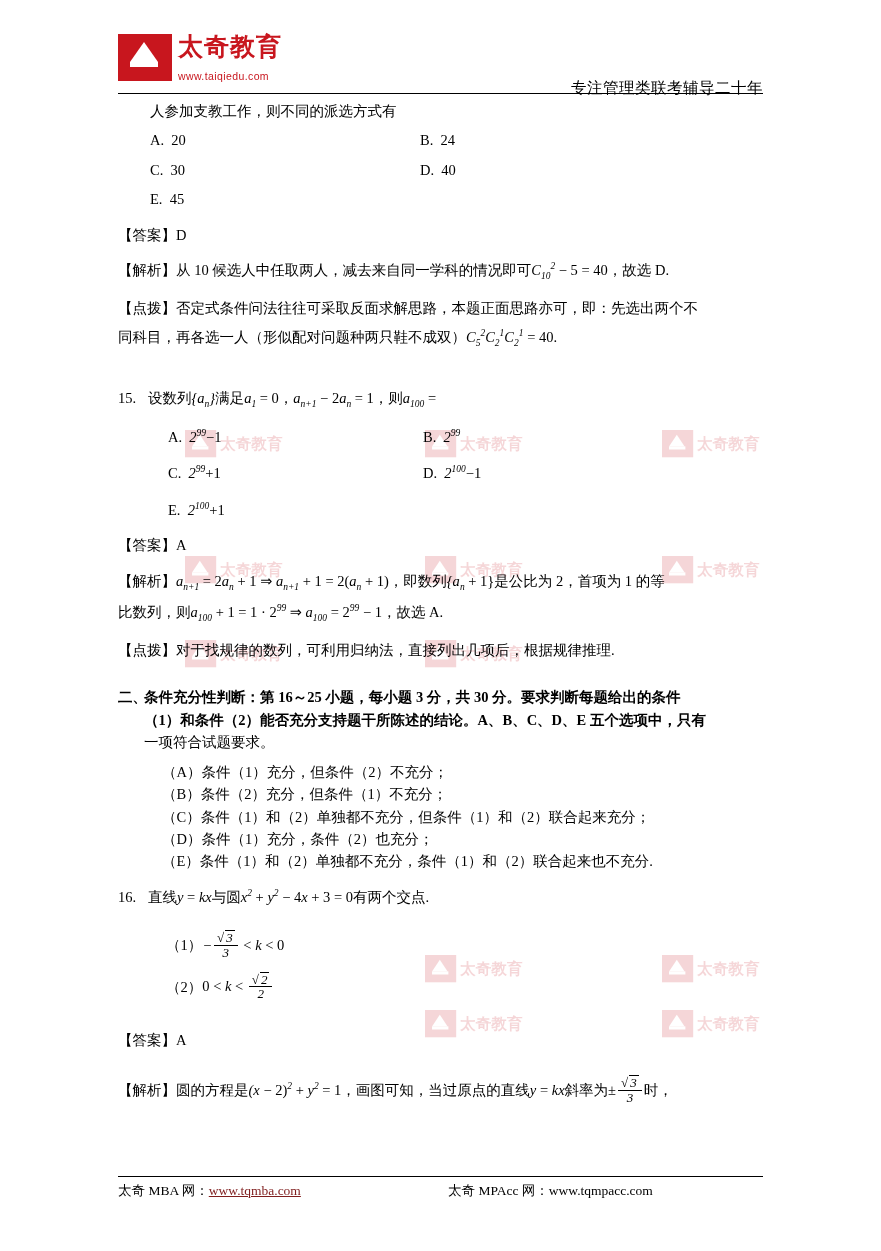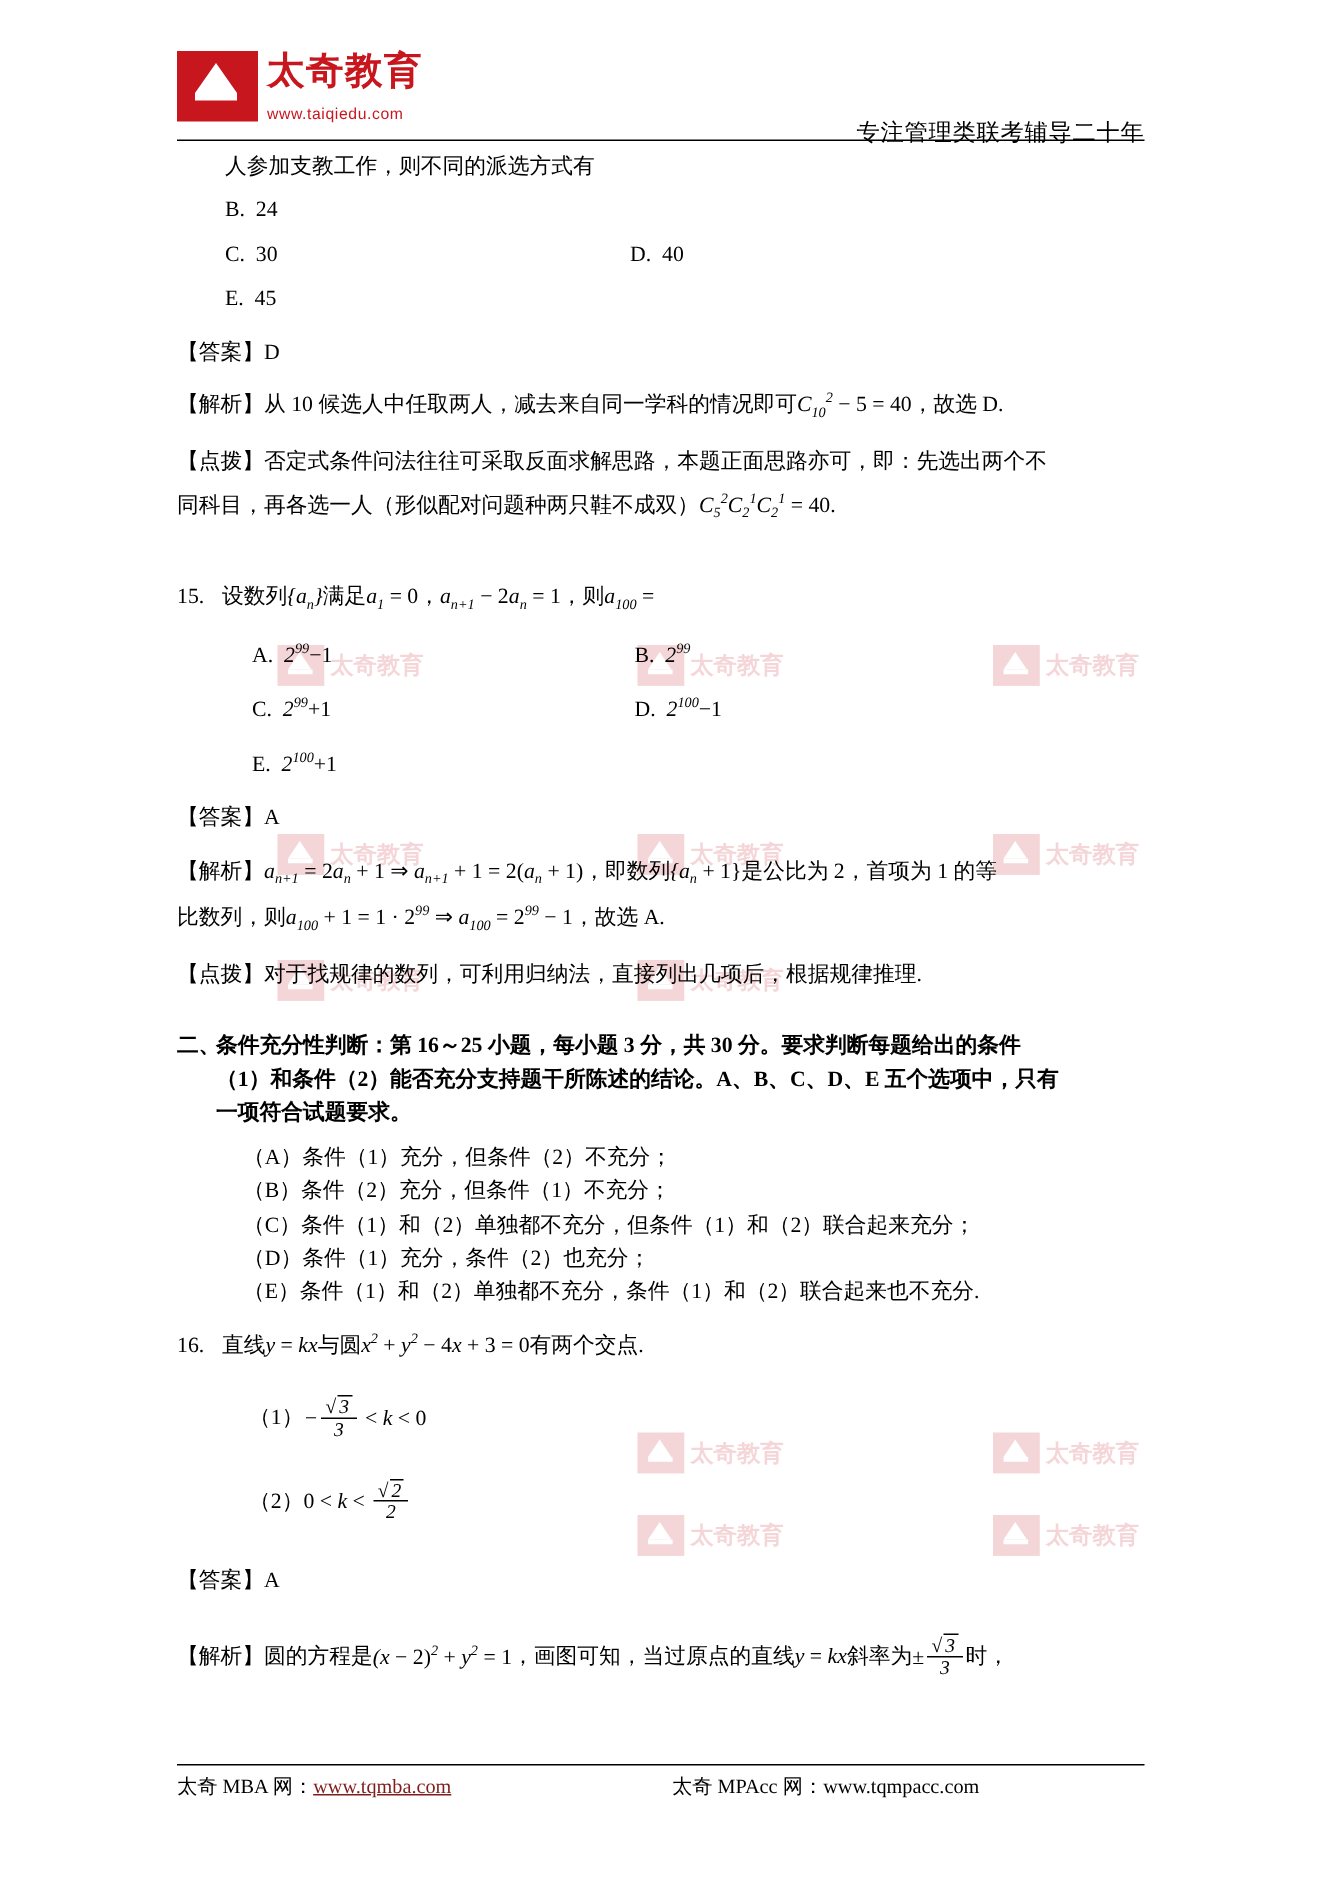--- a/index.html
+++ b/index.html
@@ -305,20 +305,23 @@
     <div class="header-slogan">专注管理类联考辅导二十年</div>
   </div>
   <div class="header-rule"></div>
 
   <div class="content">
 
     <div class="line indent1">人参加支教工作，则不同的派选方式有</div>
 
     <div class="opt-row gap-s">
       <span class="opt">
+        <span>A.</span>&nbsp;&nbsp;<span>20</span>
+      </span>
+      <span class="opt">
         <span>B.</span>&nbsp;&nbsp;<span>24</span>
       </span>
     </div>
     <div class="opt-row gap-s">
       <span class="opt">
         <span>C.</span>&nbsp;&nbsp;<span>30</span>
       </span>
       <span class="opt">
         <span>D.</span>&nbsp;&nbsp;<span>40</span>
       </span>
@@ -386,40 +389,40 @@
 
     <div class="line gap-m">
       <span>【点拨】</span><span>对于找规律的数列，可利用归纳法，直接列出几项后，根据规律推理.</span>
     </div>
 
     <div class="sec-head gap-l">
       <span class="sh-num">二、</span>
       <span class="sh-txt">条件充分性判断：第 16～25 小题，每小题 3 分，共 30 分。要求判断每题给出的条件</span>
     </div>
     <div class="line" style="padding-left:26px; font-weight:bold;">（1）和条件（2）能否充分支持题干所陈述的结论。A、B、C、D、E 五个选项中，只有</div>
-    <div class="line" style="padding-left:26px; font-weight:bold;">一项符合试题要求。</div>
+    <div class="line" style="padding-left:26px; font-weight:normal;">一项符合试题要求。</div>
 
     <div class="line sub-item gap-s">（A）条件（1）充分，但条件（2）不充分；</div>
     <div class="line sub-item">（B）条件（2）充分，但条件（1）不充分；</div>
     <div class="line sub-item">（C）条件（1）和（2）单独都不充分，但条件（1）和（2）联合起来充分；</div>
     <div class="line sub-item">（D）条件（1）充分，条件（2）也充分；</div>
     <div class="line sub-item">（E）条件（1）和（2）单独都不充分，条件（1）和（2）联合起来也不充分.</div>
 
     <div class="q-row gap-m">
       <span class="q-num">16.</span>
       <span class="q-body">
         <span>直线</span><span class="math">y <span class="up">=</span> kx</span><span>与圆</span><span class="math">x<sup>2</sup> <span class="up">+</span> y<sup>2</sup> <span class="up">− 4</span>x <span class="up">+ 3 = 0</span></span><span>有两个交点.</span>
       </span>
     </div>
 
     <div class="line indent2" style="margin-top:22px;">
       <span>（1）</span><span class="math">−<span class="frac"><span class="num"><span class="radic">√</span><span class="sqrt">3</span></span><span class="den">3</span></span> <span class="up">&lt;</span> k <span class="up">&lt; 0</span></span>
     </div>
 
-    <div class="line indent2" style="margin-top:26px;">
+    <div class="line indent2" style="margin-top:12px;">
       <span>（2）</span><span class="math"><span class="up">0 &lt;</span> k <span class="up">&lt;</span> <span class="frac"><span class="num"><span class="radic">√</span><span class="sqrt">2</span></span><span class="den">2</span></span></span>
     </div>
 
     <div class="line" style="margin-top:28px;">
       <span>【答案】</span><span>A</span>
     </div>
 
     <div class="line" style="margin-top:24px;">
       <span>【解析】</span><span>圆的方程是</span><span class="math">(x <span class="up">− 2)</span><sup>2</sup> <span class="up">+</span> y<sup>2</sup> <span class="up">= 1</span></span><span>，画图可知，当过原点的直线</span><span class="math">y <span class="up">=</span> kx</span><span>斜率为</span><span class="math"><span class="up">±</span><span class="frac"><span class="num"><span class="radic">√</span><span class="sqrt">3</span></span><span class="den">3</span></span></span><span>时，</span>
     </div>

